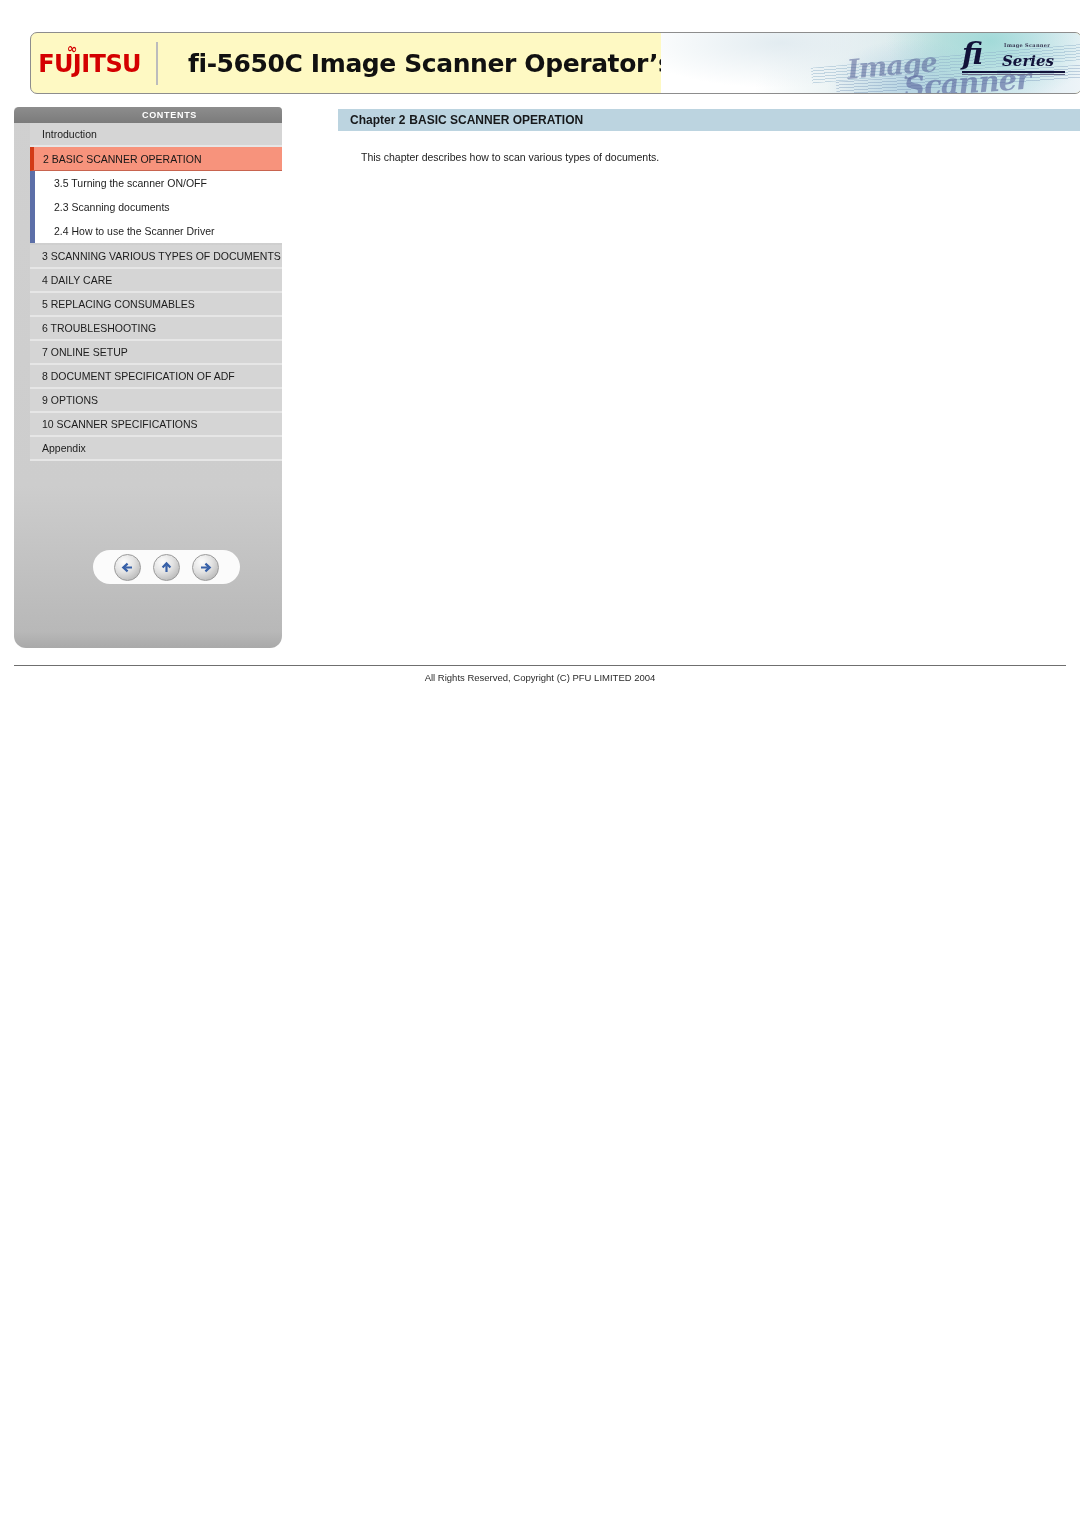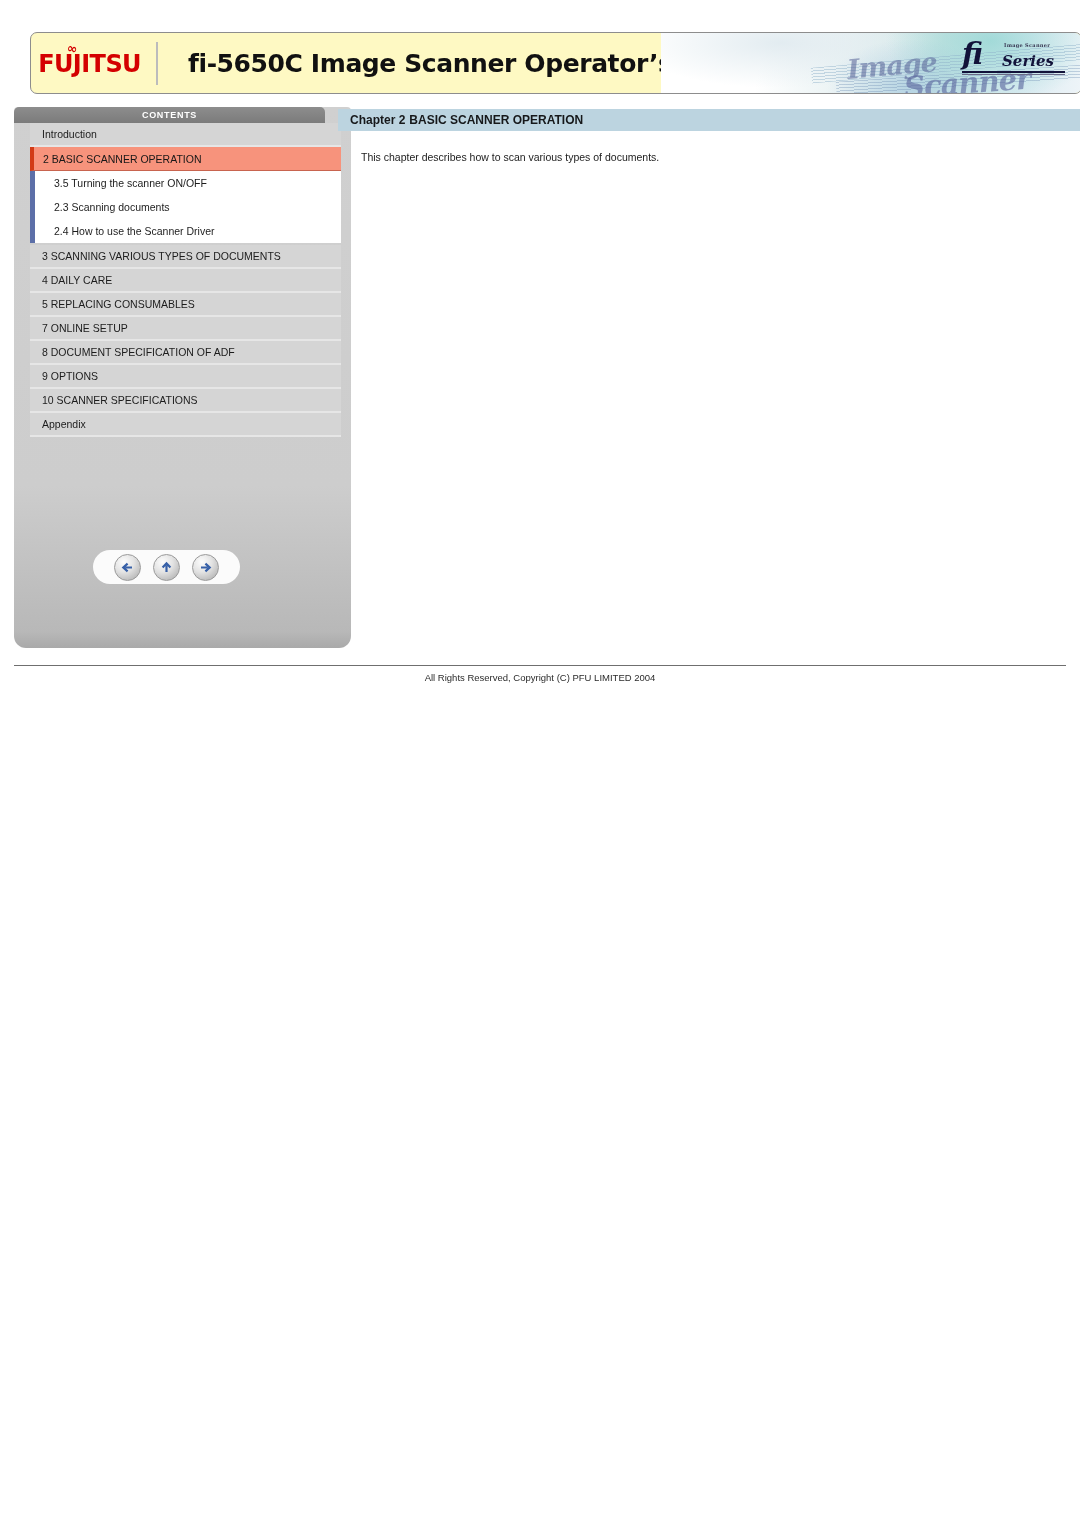--- a/index.html
+++ b/index.html
@@ -194,21 +194,21 @@
     width: 103px;
     height: 1px;
     background: #6b6b88;
   }
 
   
   #sidebar {
     position: absolute;
     left: 14px;
     top: 107px;
-    width: 337px;
+    width: 268px;
     height: 541px;
     border-radius: 4px 4px 12px 12px;
     background: linear-gradient(to bottom, #d0d0d0 0%, #cdcdcd 70%, #b8b8b8 97%, #a9a9a9 100%);
     box-sizing: border-box;
     overflow: hidden;
   }
   #contents-header {
     position: absolute;
     left: 0; top: 0;
     width: 311px;
@@ -402,20 +402,23 @@
       <div class="toc-row level1">
         <span>3 SCANNING VARIOUS TYPES OF DOCUMENTS</span>
       </div>
       <div class="toc-row level1">
         <span>4 DAILY CARE</span>
       </div>
       <div class="toc-row level1">
         <span>5 REPLACING CONSUMABLES</span>
       </div>
       <div class="toc-row level1">
+        <span>6 TROUBLESHOOTING</span>
+      </div>
+      <div class="toc-row level1">
         <span>7 ONLINE SETUP</span>
       </div>
       <div class="toc-row level1">
         <span>8 DOCUMENT SPECIFICATION OF ADF</span>
       </div>
       <div class="toc-row level1">
         <span>9 OPTIONS</span>
       </div>
       <div class="toc-row level1">
         <span>10 SCANNER SPECIFICATIONS</span>

